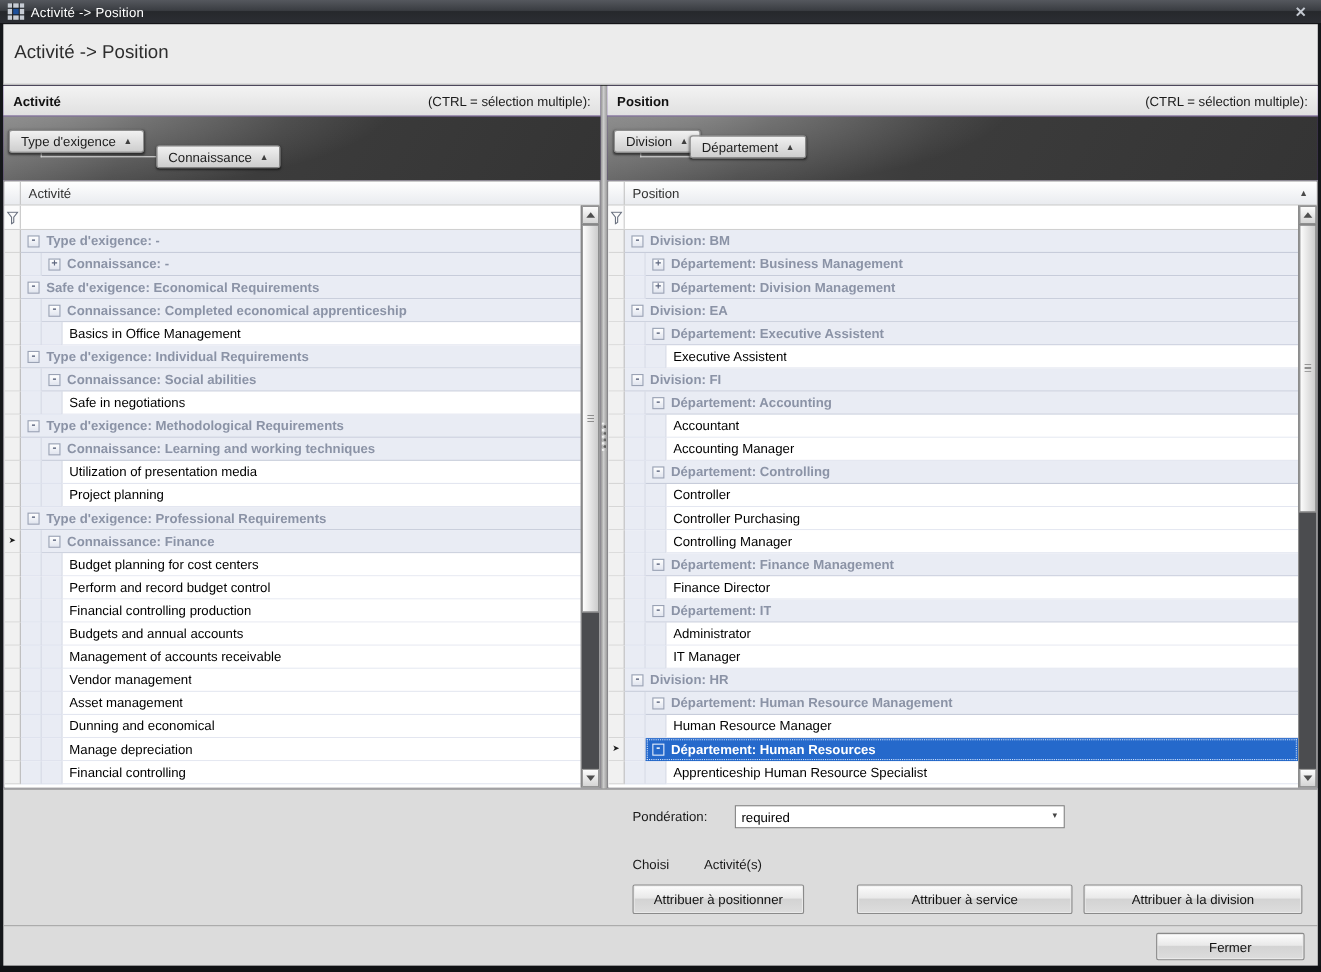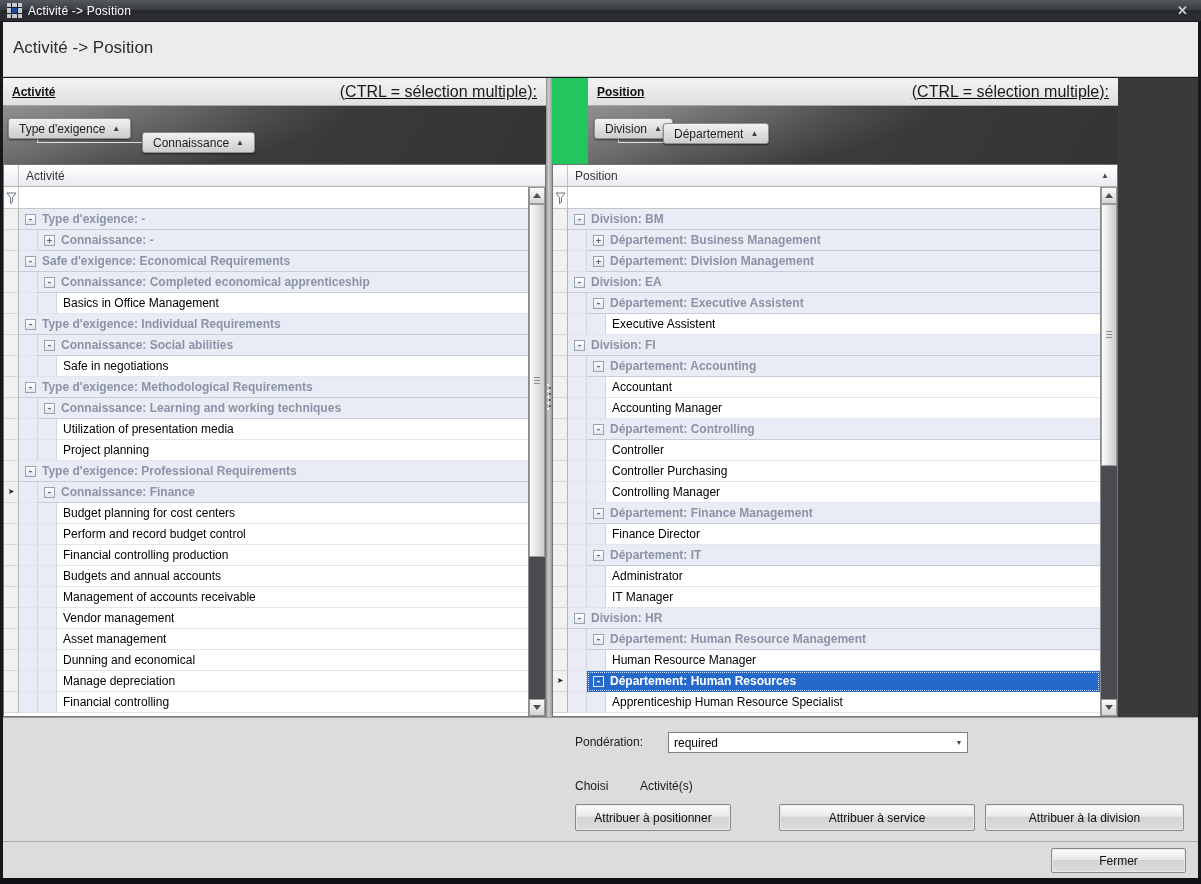--- a/index.html
+++ b/index.html
@@ -30,38 +30,38 @@
   
   .heading-band {
     position:absolute; top:22px; left:3px; right:3px; height:55px;
     background:#ececec; border-bottom:1px solid #c9c9c9;
   }
   .heading-band .h-title { position:absolute; left:10px; top:16px;
     font-size:17px; color:#2d2d2d; }
 
   
   .panels { position:absolute; top:78px; left:3px; right:3px; height:639px; background:#3a3a3a; }
-  .panel { position:absolute; top:0; height:639px; background:#22c55e;text-decoration:underline; }
+  .panel { position:absolute; top:0; height:639px; background:#4c1d95; }
   .panel.left { left:0; width:543px; }
-  .panel.right { left:549px; width:566px;padding-left:36px; }
+  .panel.right { left:549px; width:646px; }
   .v-divider { position:absolute; top:0; left:543px; width:6px; height:639px;
     background:linear-gradient(90deg,#8f8f8f,#cdcdcd 45%,#9a9a9a); }
   .v-divider::after { content:""; position:absolute; left:1px; top:306px; width:4px; height:26px;
     background-image:
       radial-gradient(circle at 1px 1px, #f2f2f2 1px, rgba(0,0,0,0) 1.5px),
       radial-gradient(circle at 3px 4px, #5f5f5f 1px, rgba(0,0,0,0) 1.5px);
     background-size:4px 6px; }
 
   .panel-header {
     height:28px; background:linear-gradient(#f3f3f3,#e0e0e0);
     border-bottom:1px solid #a8a8a8;
     display:flex; align-items:center; justify-content:space-between; padding:0 9px;
   }
   .panel-header .p-title { font-size:12px; font-weight:bold; color:#111; }
-  .panel-header .p-hint  { font-size:16px; color:#1b1b1b; }
+  .panel-header .p-hint  { font-size:12px; color:#1b1b1b; }
 
   .groupby {
     position:relative; height:58px;
     background:
       radial-gradient(ellipse 420px 120px at 12% -30%, rgba(255,255,255,.32), rgba(255,255,255,0) 70%),
       linear-gradient(118deg, #6e6e6e 0%, #4c4c4c 22%, #3c3c3c 45%, #343434 100%);
     overflow:hidden;
   }
   .chip {
     position:absolute; height:21px; display:inline-flex; align-items:center; gap:7px;

